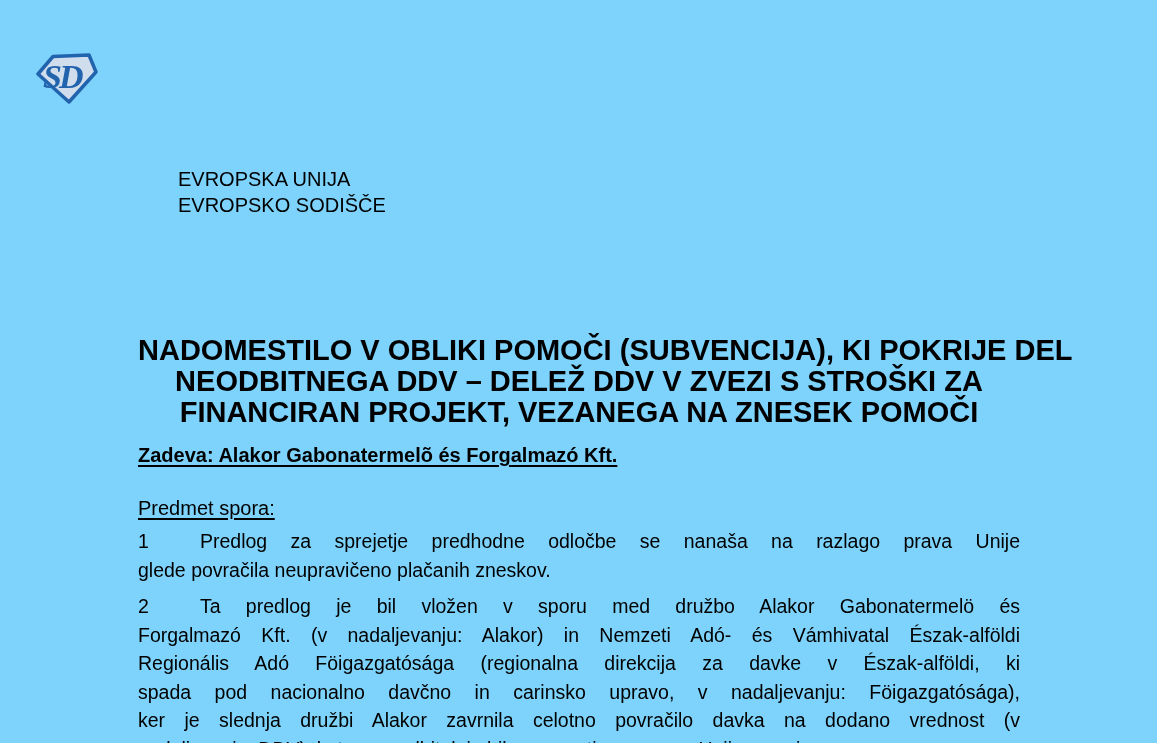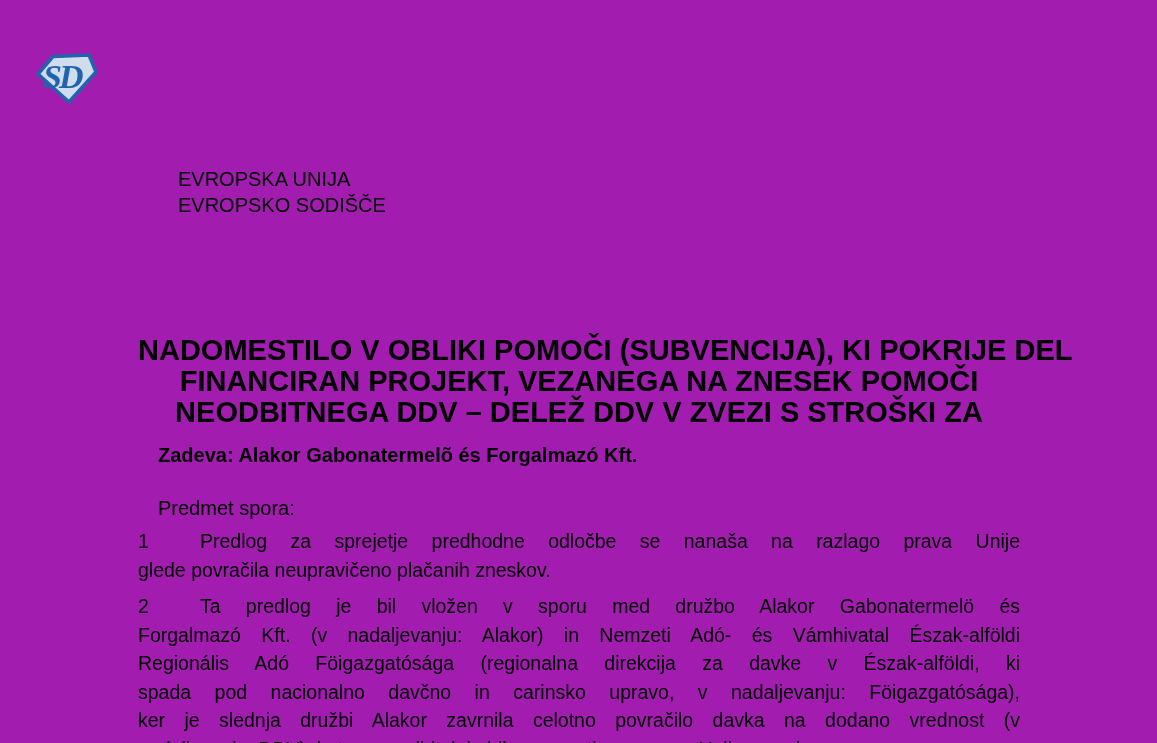--- a/index.html
+++ b/index.html
@@ -4,21 +4,21 @@
 <style>
   html, body {
     margin: 0;
     padding: 0;
     background: #ffffff;
   }
   .page {
     position: relative;
     width: 1157px;
     height: 743px;
-    background: #a21caf;
+    background: #7dd3fc;
     overflow: hidden;
     font-family: "Liberation Sans", "DejaVu Sans", sans-serif;
     color: #000000;
     -webkit-font-smoothing: antialiased;
   }
   .logo {
     position: absolute;
     left: 36px;
     top: 52px;
     width: 64px;
@@ -51,23 +51,23 @@
   .zadeva {
     top: 444px;
     font-size: 20px;
     font-weight: bold;
   }
   .predmet {
     top: 497px;
     font-size: 20px;
   }
   .ul {
+    text-decoration: underline;
     text-decoration-thickness: 2px;
     text-underline-offset: 3px;
-    margin-left: 20px;
   }
   .para {
     font-size: 19.5px;
   }
   .p1 { top: 527px; }
   .p2 { top: 592px; }
   .pline {
     line-height: 28.5px;
     height: 28.5px;
     overflow: visible;
@@ -97,22 +97,22 @@
   </div>
 
   <div class="block hdr">
     <div>EVROPSKA UNIJA</div>
     <div>EVROPSKO SODIŠČE</div>
   </div>
 
 
   <div class="block title">
     <div class="tline">NADOMESTILO V OBLIKI POMOČI (SUBVENCIJA), KI POKRIJE DEL</div>
+    <div class="tline">NEODBITNEGA DDV – DELEŽ DDV V ZVEZI S STROŠKI ZA</div>
     <div class="tline">FINANCIRAN PROJEKT, VEZANEGA NA ZNESEK POMOČI</div>
-    <div class="tline">NEODBITNEGA DDV – DELEŽ DDV V ZVEZI S STROŠKI ZA</div>
   </div>
 
   <div class="block zadeva">
     <span class="ul">Zadeva: Alakor Gabonatermelõ és Forgalmazó Kft.</span>
   </div>
 
   <div class="block predmet">
     <span class="ul">Predmet spora:</span>
   </div>
 

